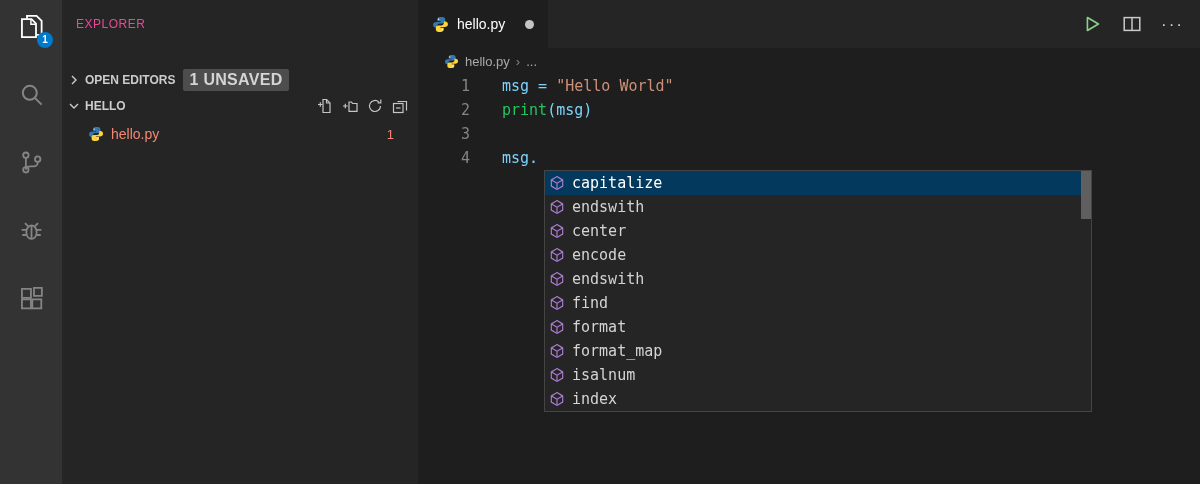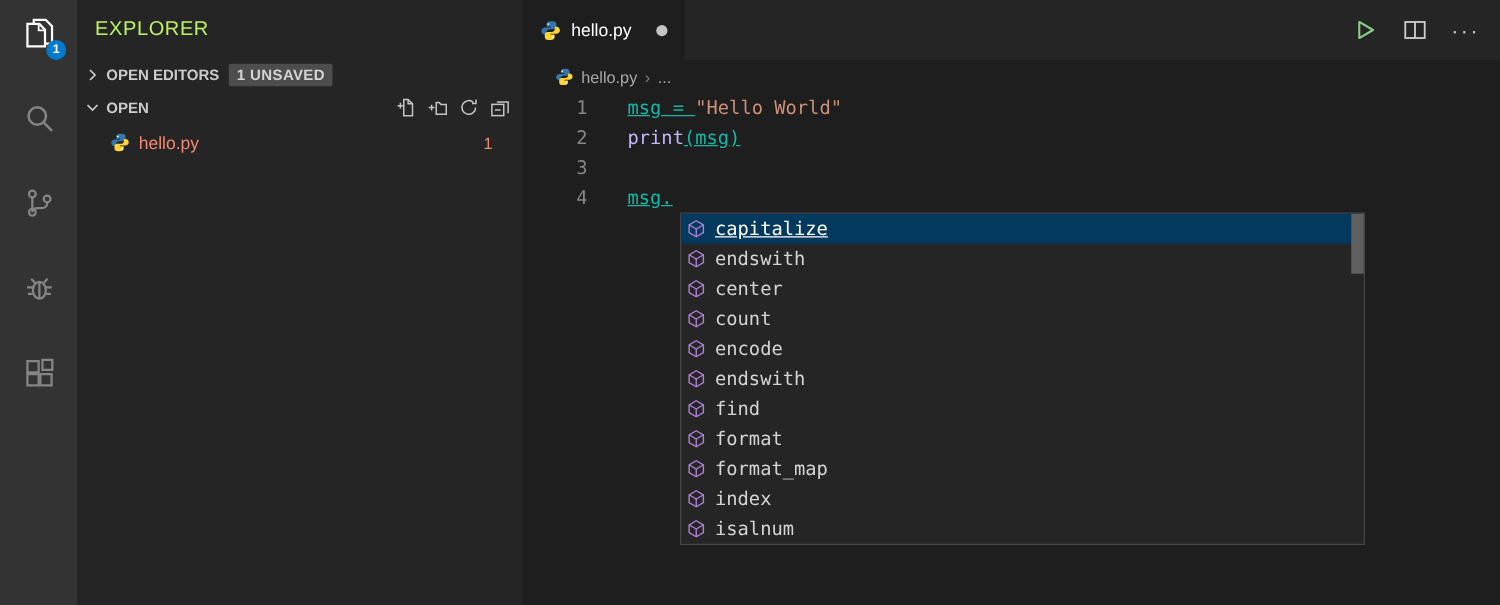--- a/index.html
+++ b/index.html
@@ -8,27 +8,27 @@
 
   
   .activitybar { position:absolute; left:0; top:0; width:62px; height:484px; background:#333333; display:flex; flex-direction:column; align-items:center; padding-top:2px; }
   .ab-item { position:relative; width:62px; height:48px; margin-bottom:20px; display:flex; align-items:center; justify-content:center; color:#858585; cursor:pointer; }
   .ab-item.active { color:#ffffff; }
   .ab-item svg { width:27px; height:27px; }
   .ab-badge { position:absolute; right:9px; bottom:2px; min-width:16px; height:16px; border-radius:50%; background:#007acc; color:#ffffff; font-size:10px; line-height:16px; text-align:center; font-weight:bold; }
 
   
   .sidebar { position:absolute; left:62px; top:0; width:356px; height:484px; background:#252526; }
-  .sidebar-title { height:48px; display:flex; align-items:center; padding-left:14px; font-size:16px; color:#bef264; letter-spacing:0.5px; }
+  .sidebar-title { height:48px; display:flex; align-items:center; padding-left:14px; font-size:12px; color:#ec4899; letter-spacing:0.5px; }
   .section-row { display:flex; align-items:center; padding:0 10px 0 4px; color:#cccccc; font-weight:bold; font-size:12px; cursor:pointer; }
-  .section-row.oe { height:24px; }
+  .section-row.oe { height:24px;margin-top:20px; }
   .section-row.folder { height:28px; }
   .chev { width:16px; height:16px; color:#cccccc; flex:none; margin-right:3px; }
   .chev svg { width:16px; height:16px; }
-  .badge-unsaved { margin-left:8px; background:#4d4d4d; color:#d4d4d4; font-size:12px; font-weight:bold; padding:2px 6px; border-radius:2px; letter-spacing:0.3px; }
+  .badge-unsaved { margin-left:8px; background:#4d4d4d; color:#d4d4d4; font-size:16px; font-weight:bold; padding:2px 6px; border-radius:2px; letter-spacing:0.3px; }
   .section-actions { margin-left:auto; display:flex; align-items:center; gap:9px; }
   .section-actions svg { width:16px; height:16px; color:#c5c5c5; cursor:pointer; }
   .file-row { height:28px; display:flex; align-items:center; padding-left:26px; gap:7px; font-size:14px; color:#f48771; cursor:pointer; }
   .file-row svg { width:16px; height:16px; flex:none; }
   .file-badge { margin-left:auto; margin-right:24px; color:#f48771; font-size:13px; }
 
   
   .editor { position:absolute; left:418px; top:0; width:782px; height:484px; background:#1e1e1e; }
   .tabbar { height:48px; background:#252526; display:flex; align-items:center; }
   .tab { height:48px; background:#1e1e1e; display:flex; align-items:center; padding:0 14px; gap:8px; color:#ffffff; font-size:14px; cursor:pointer; }
@@ -40,28 +40,28 @@
 
   .breadcrumb { height:26px; display:flex; align-items:center; gap:6px; padding-left:26px; color:#a9a9a9; font-size:13px; background:#1e1e1e; cursor:pointer; }
   .breadcrumb svg { width:15px; height:15px; }
   .bc-sep { color:#808080; }
 
   
   .code-region { position:relative; font-family:"DejaVu Sans Mono", monospace; font-size:15px; height:410px; }
   .code-line { display:flex; height:24px; line-height:24px; }
   .line-num { width:52px; text-align:right; color:#858585; flex:none; }
   .line-content { padding-left:32px; white-space:pre; color:#d4d4d4; }
-  .tok-plain { color:#14b8a6;text-decoration:underline; }
+  .tok-plain { color:#7dd3fc; }
   .tok-string { color:#ce9178; }
-  .tok-func { color:#c4b5fd; }
+  .tok-func { color:#22c55e; }
 
   
   .suggest { position:absolute; left:126px; top:96px; width:548px; background:#252526; border:1px solid #454545; }
   .suggest-item { height:24px; display:flex; align-items:center; gap:7px; padding-left:4px; color:#d4d4d4; cursor:pointer; }
-  .suggest-item.selected { background:#04395e; color:#ffffff;text-decoration:underline; }
+  .suggest-item.selected { background:#04395e; color:#ffffff; }
   .sym-icon { width:16px; height:16px; color:#b180d7; flex:none; }
   .suggest-scrollbar { position:absolute; top:0; right:0; width:10px; height:100%; }
   .suggest-thumb { position:absolute; top:0; right:0; width:10px; height:48px; background:#5f5f60; }
 </style>
 </head>
 <body>
 
 <svg width="0" height="0" style="position:absolute">
   <defs>
     <symbol id="ic-files" viewBox="0 0 24 24">
@@ -183,21 +183,21 @@
             <use href="#ic-chev-right"></use>
           </svg></span>
       <span>OPEN EDITORS</span>
       <span class="badge-unsaved">1 UNSAVED</span>
     </div>
 
     <div class="section-row folder">
       <span class="chev"><svg>
             <use href="#ic-chev-down"></use>
           </svg></span>
-      <span>OPEN</span>
+      <span>HELLO</span>
       <span class="section-actions">
         <svg>
             <use href="#ic-new-file"></use>
           </svg>
         <svg>
             <use href="#ic-new-folder"></use>
           </svg>
         <svg>
             <use href="#ic-refresh"></use>
           </svg>
@@ -285,26 +285,20 @@
             <div class="suggest-item">
               <svg class="sym-icon">
                 <use href="#ic-method"></use>
               </svg>
               <span class="suggest-label">center</span>
             </div>
             <div class="suggest-item">
               <svg class="sym-icon">
                 <use href="#ic-method"></use>
               </svg>
-              <span class="suggest-label">count</span>
-            </div>
-            <div class="suggest-item">
-              <svg class="sym-icon">
-                <use href="#ic-method"></use>
-              </svg>
               <span class="suggest-label">encode</span>
             </div>
             <div class="suggest-item">
               <svg class="sym-icon">
                 <use href="#ic-method"></use>
               </svg>
               <span class="suggest-label">endswith</span>
             </div>
             <div class="suggest-item">
               <svg class="sym-icon">
@@ -321,27 +315,27 @@
             <div class="suggest-item">
               <svg class="sym-icon">
                 <use href="#ic-method"></use>
               </svg>
               <span class="suggest-label">format_map</span>
             </div>
             <div class="suggest-item">
               <svg class="sym-icon">
                 <use href="#ic-method"></use>
               </svg>
+              <span class="suggest-label">isalnum</span>
+            </div>
+            <div class="suggest-item">
+              <svg class="sym-icon">
+                <use href="#ic-method"></use>
+              </svg>
               <span class="suggest-label">index</span>
-            </div>
-            <div class="suggest-item">
-              <svg class="sym-icon">
-                <use href="#ic-method"></use>
-              </svg>
-              <span class="suggest-label">isalnum</span>
             </div>
           </div>
         <div class="suggest-scrollbar">
           <div class="suggest-thumb"></div>
         </div>
       </div>
     </div>
   </main>
 </div>
 

